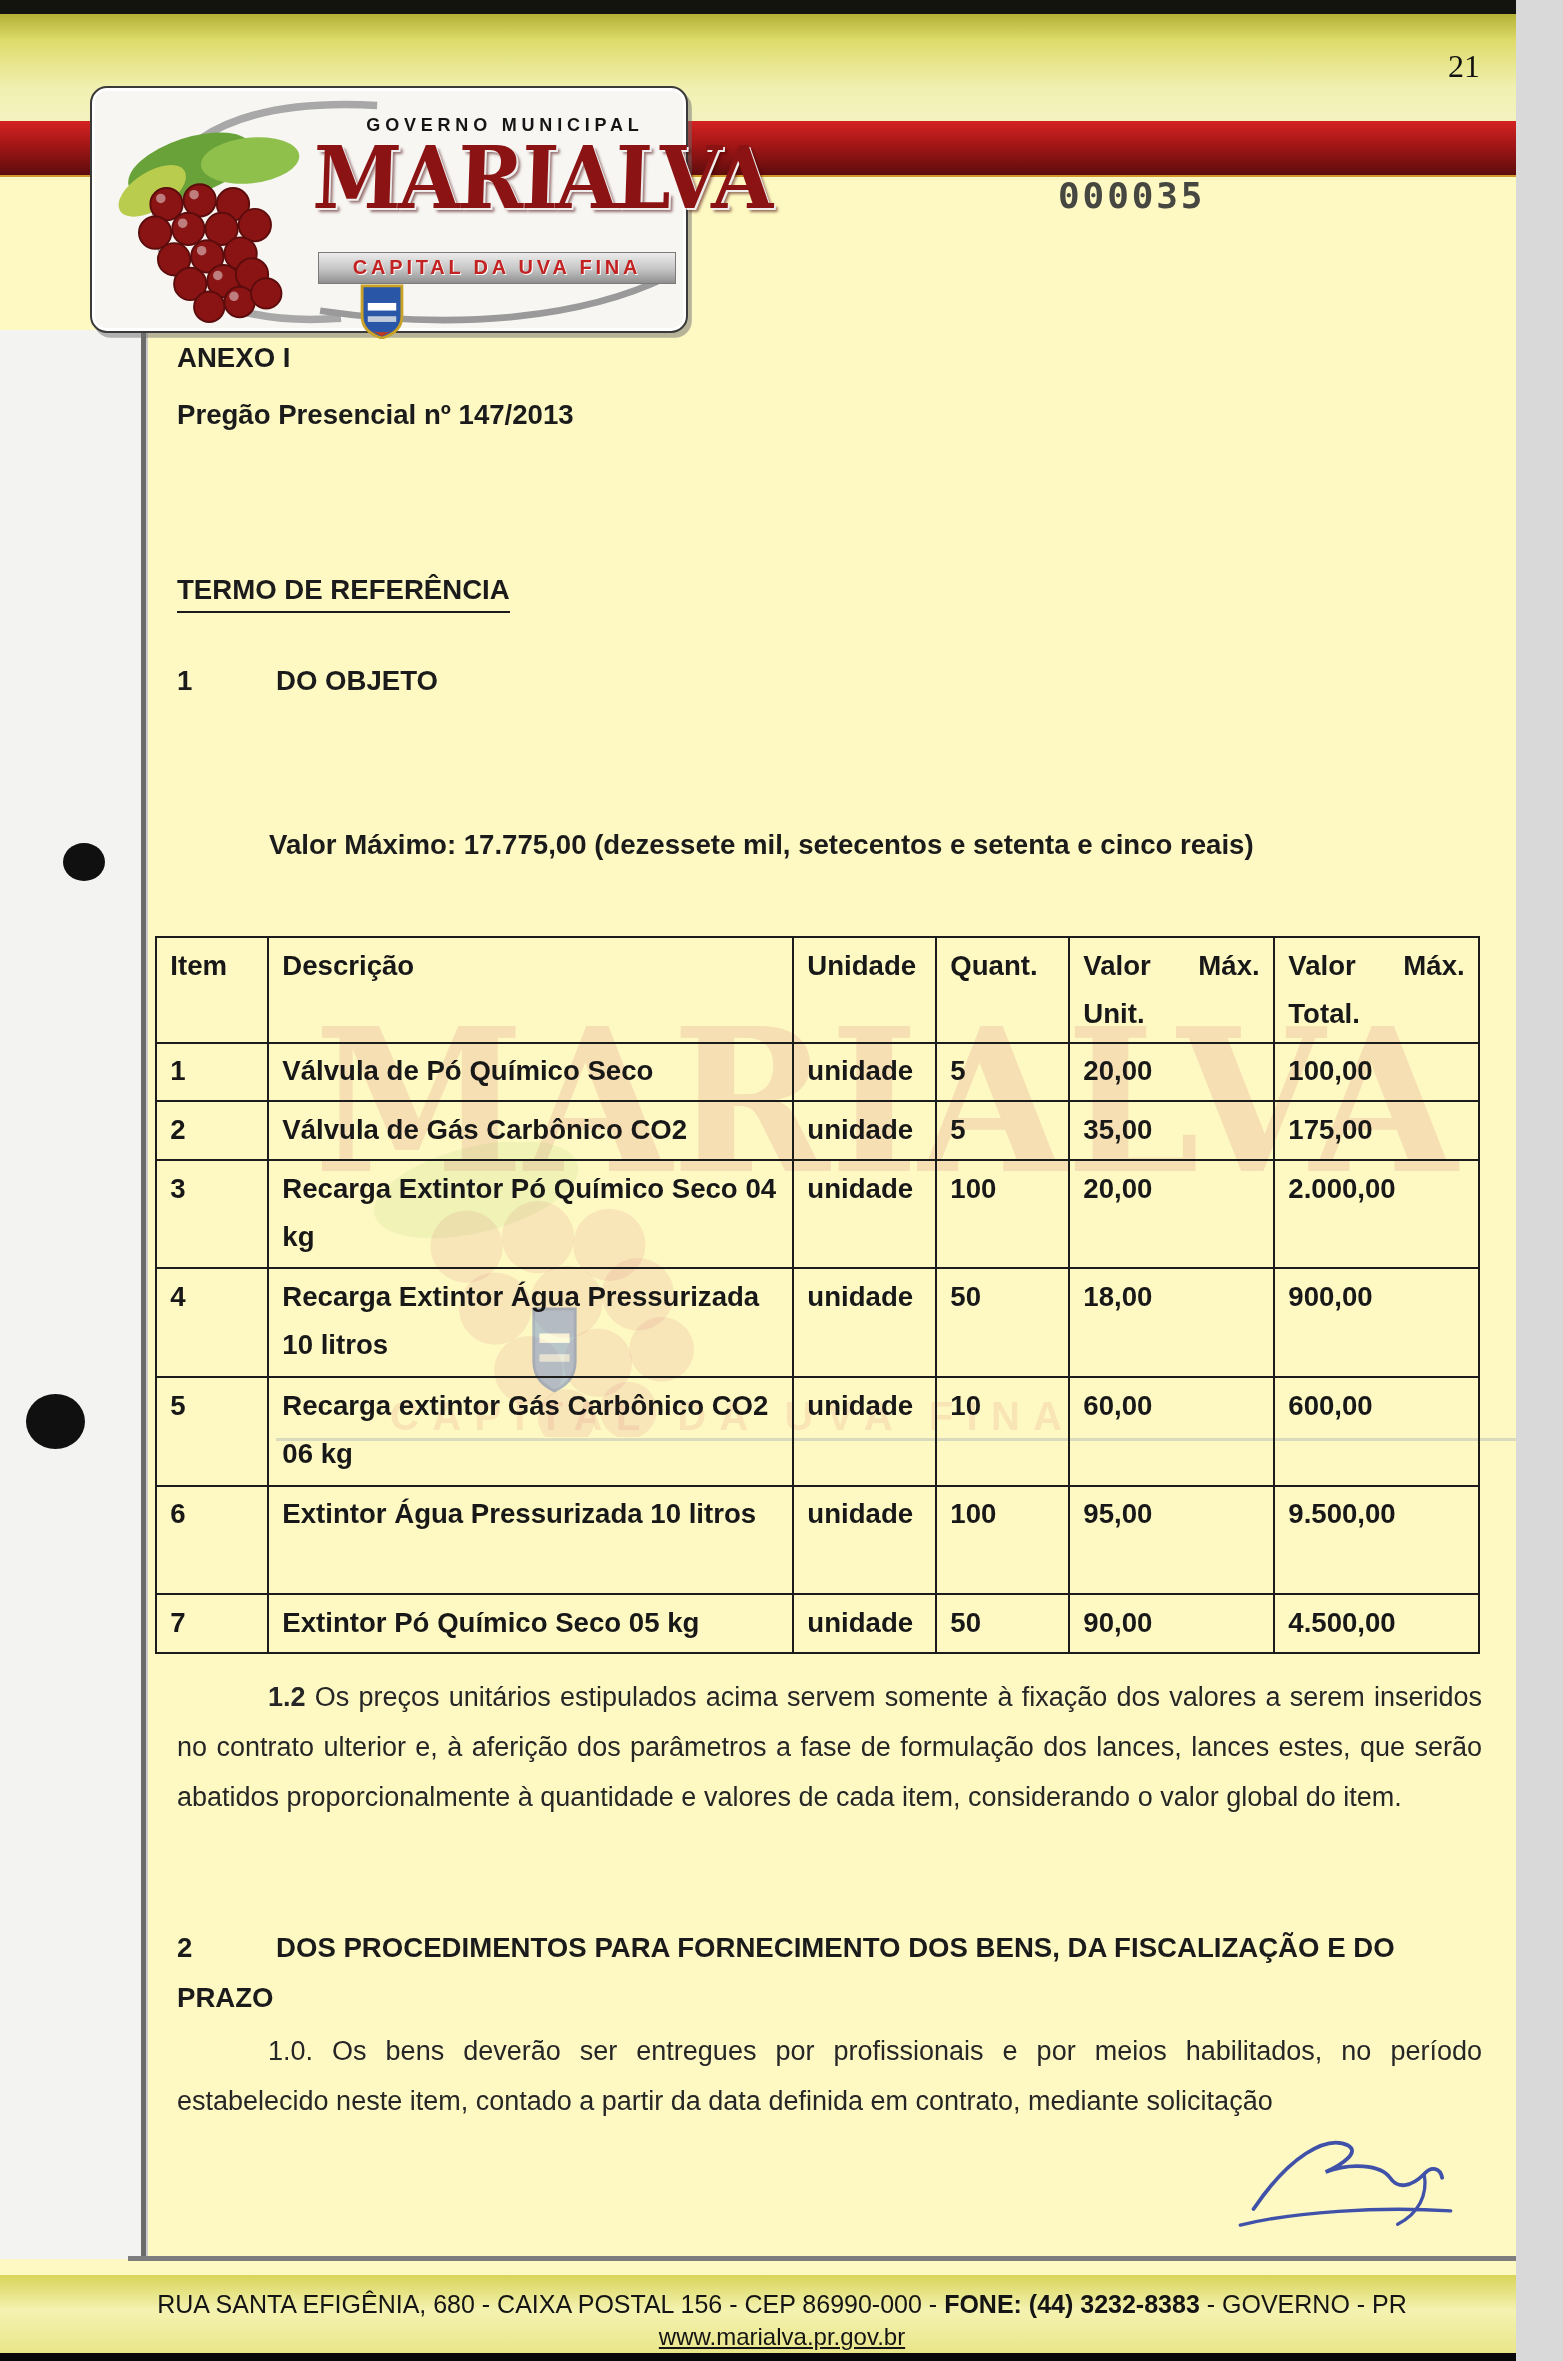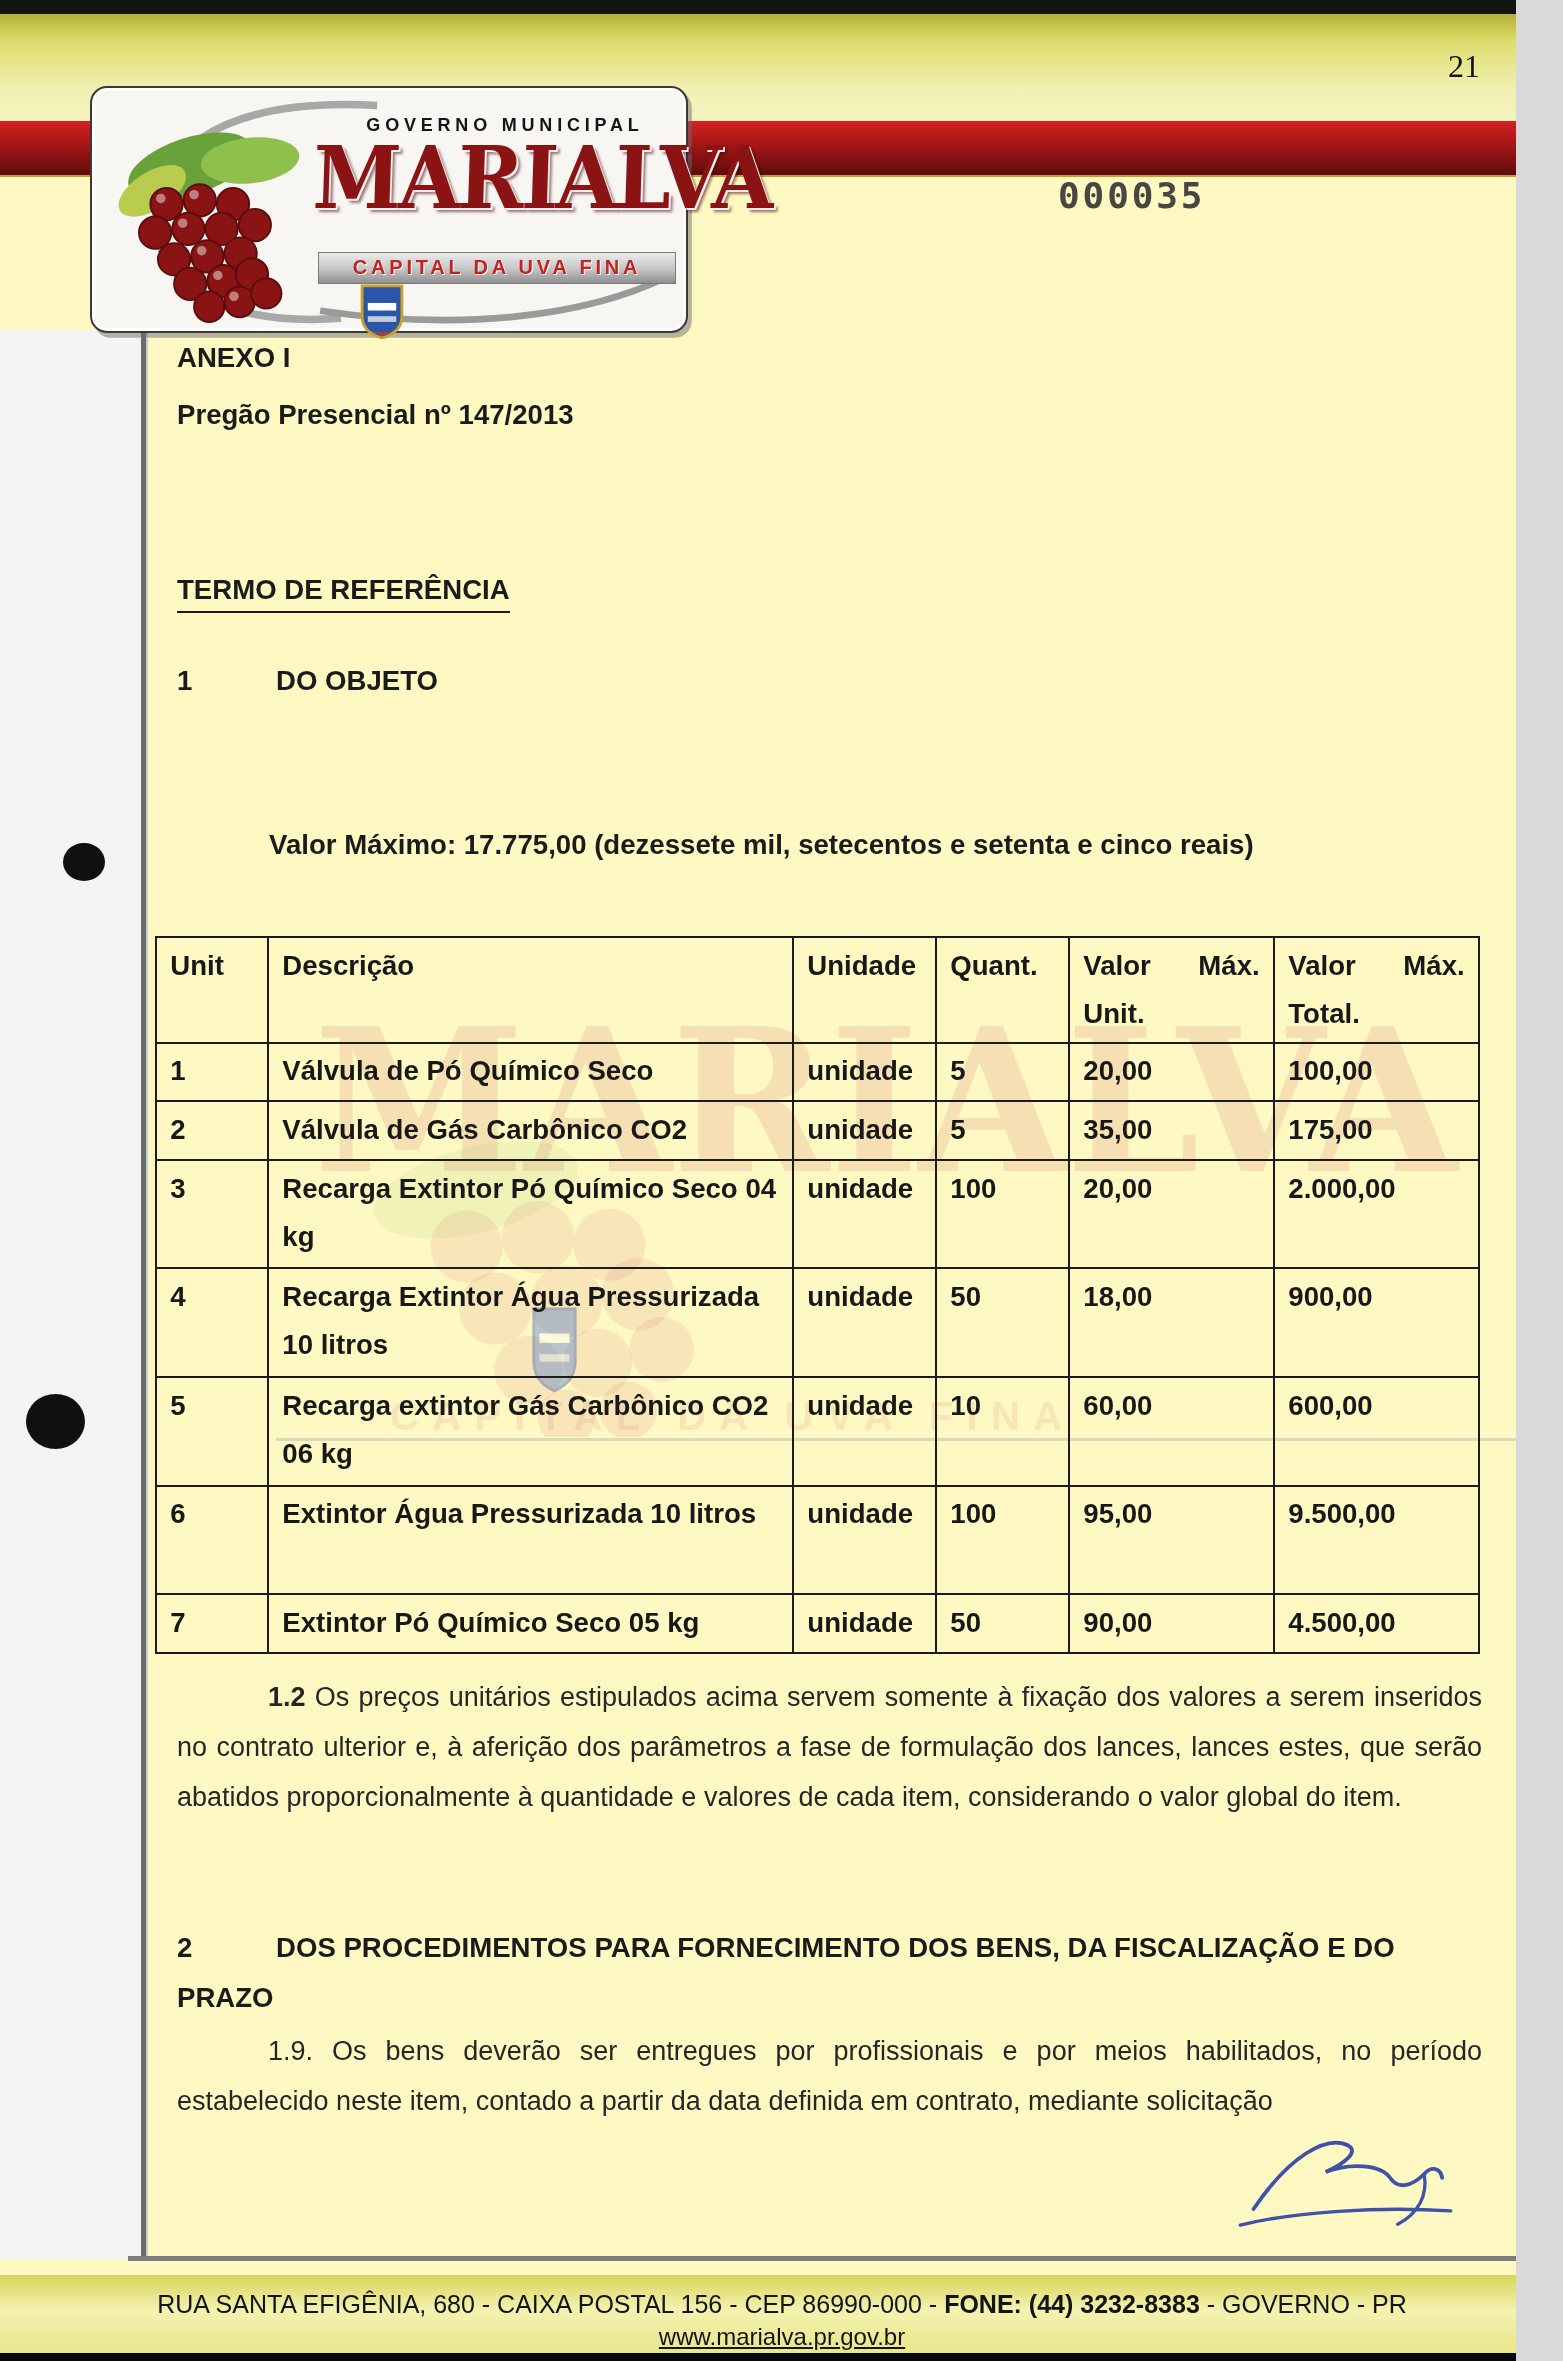--- a/index.html
+++ b/index.html
@@ -202,35 +202,35 @@
 
     <p class="sec sec1"><span class="num">1</span><span>DO OBJETO</span></p>
 
 
     <div class="hd max-value">Valor Máximo: 17.775,00 (dezessete mil, setecentos e setenta e cinco reais)</div>
 
     <p class="txt p12"><span class="bold-lbl">1.2</span><span> Os preços unitários estipulados acima servem somente à fixação dos valores a serem inseridos no contrato ulterior e, à aferição dos parâmetros a fase de formulação dos lances, lances estes, que serão abatidos proporcionalmente à quantidade e valores de cada item, considerando o valor global do item.</span></p>
 
     <p class="sec sec2"><span class="num">2</span><span>DOS PROCEDIMENTOS PARA FORNECIMENTO DOS BENS, DA FISCALIZAÇÃO E DO PRAZO</span></p>
 
-    <p class="txt p21"><span>1.9. Os bens deverão ser entregues por profissionais e por meios habilitados, no período estabelecido neste item, contado a partir da data definida em contrato, mediante solicitação</span></p>
+    <p class="txt p21"><span>1.0. Os bens deverão ser entregues por profissionais e por meios habilitados, no período estabelecido neste item, contado a partir da data definida em contrato, mediante solicitação</span></p>
   </div>
 
   <table class="doc-table">
     <colgroup>
         <col style="width:112px">
         <col style="width:525px">
         <col style="width:143px">
         <col style="width:133px">
         <col style="width:205px">
         <col style="width:205px">
       </colgroup>
     <tbody>
         <tr>
-      <th>Unit</th>
+      <th>Item</th>
       <th>Descrição</th>
       <th>Unidade</th>
       <th>Quant.</th>
       <th>
         <div class="th-split">
               <span>Valor</span>
               <span>Máx.</span>
             </div>
         <div>Unit.</div>
       </th>

